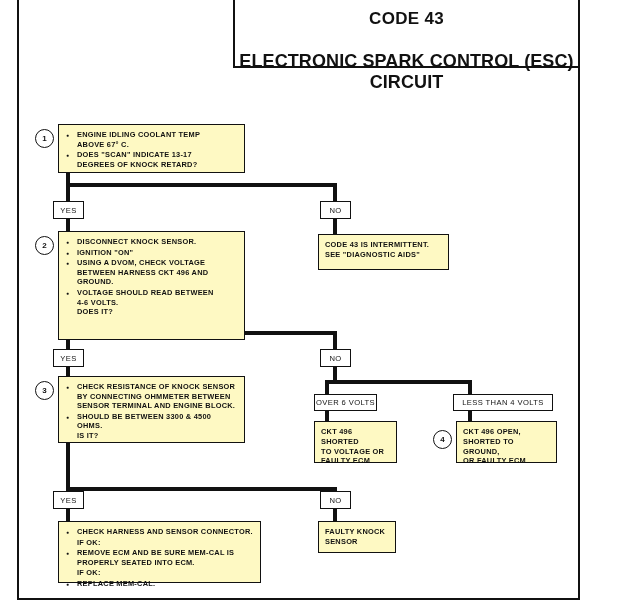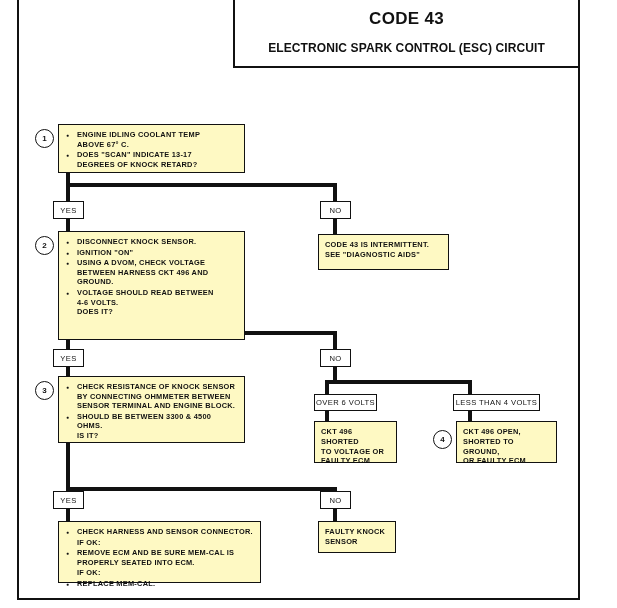--- a/index.html
+++ b/index.html
@@ -44,25 +44,25 @@
   }
   #title-main {
     font-size: 17px;
     font-weight: bold;
     letter-spacing: 0.3px;
     color: #111;
     margin-top: 9px;
     text-align: center;
   }
   #title-sub {
-    font-size: 12px;
+    font-size: 18px;
     font-weight: bold;
     letter-spacing: 0.1px;
     color: #111;
-    margin-top: 12px;
+    margin-top: 22px;
   }
 
   
   .box {
     position: absolute;
     border: 1.5px solid #111;
     background: #fef9c3;
     box-sizing: border-box;
     z-index: 4;
   }
@@ -225,21 +225,21 @@
   <div class="label-box" style="left:320px; top:349px; width:31px; height:18px;">NO</div>
 
   <div class="vline" style="left:66px; top:367px; height:17px;"></div>
 
   <div class="vline" style="left:333px; top:367px; height:17px;"></div>
   <div class="hline" style="left:325px; top:380px; width:147px;"></div>
   <div class="vline" style="left:325px; top:380px; height:16px;"></div>
   <div class="vline" style="left:468px; top:380px; height:16px;"></div>
 
   <div class="label-box" style="left:314px; top:394px; width:63px; height:17px;">OVER 6 VOLTS</div>
-  <div class="label-box" style="left:453px; top:394px; width:87px; height:17px;">LESS THAN 4 VOLTS</div>
+  <div class="label-box" style="left:453px; top:394px; width:100px; height:17px;">LESS THAN 4 VOLTS</div>
 
   <div class="vline" style="left:325px; top:411px; height:12px;"></div>
   <div class="vline" style="left:468px; top:411px; height:12px;"></div>
 
   <div class="box" style="left:314px; top:421px; width:83px; height:42px;">
     <div class="box-inner">
       <div class="plain-text">CKT 496 SHORTED
 TO VOLTAGE OR
 FAULTY ECM.</div>
     </div>

